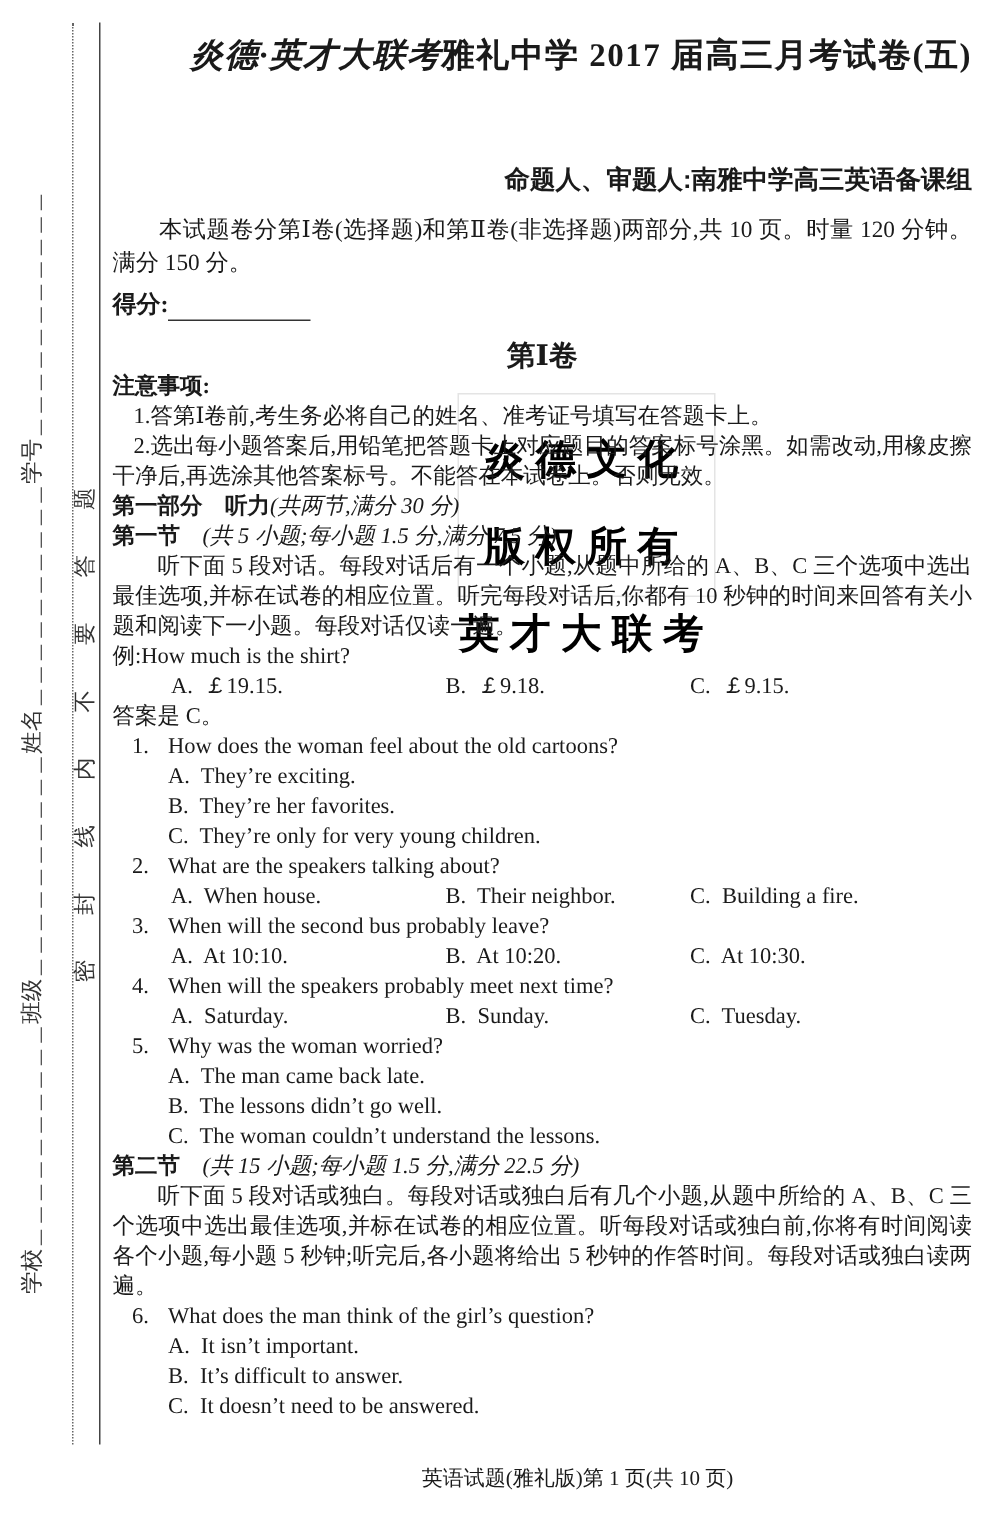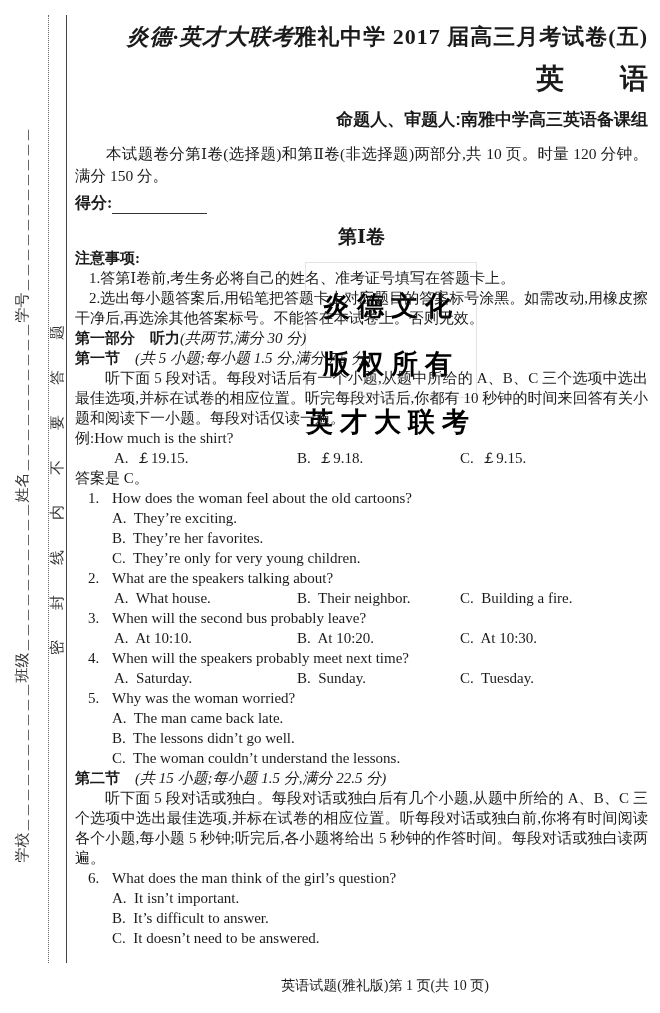--- a/index.html
+++ b/index.html
@@ -56,21 +56,20 @@
   </div>
 
   <div class="vtext v-fields">学校＿＿＿＿＿＿＿＿＿＿班级＿＿＿＿＿＿＿＿＿＿姓名＿＿＿＿＿＿＿＿＿＿学号＿＿＿＿＿＿＿＿＿＿＿</div>
   <div class="vtext v-seal">密封线内不要答题</div>
   <div class="vline-dotted"></div>
   <div class="vline-solid"></div>
 
   <div class="hdr title">
     <span class="brand">炎德·英才大联考</span><span>雅礼中学 2017 届高三月考试卷(五)</span>
   </div>
-  <div class="hdr subject">英　　语</div>
   <div class="hdr setters">命题人、审题人:南雅中学高三英语备课组</div>
   <div class="intro">本试题卷分第Ⅰ卷(选择题)和第Ⅱ卷(非选择题)两部分,共 10 页。时量 120 分钟。满分 150 分。</div>
   <div class="score">
     <span>得分:</span><span class="score-blank"></span>
   </div>
   <div class="vol">第Ⅰ卷</div>
 
   <div class="body">
     <p class="b">注意事项:</p>
     <p class="ind1">1.答第Ⅰ卷前,考生务必将自己的姓名、准考证号填写在答题卡上。</p>
@@ -89,21 +88,21 @@
     </div>
     <p>答案是 C。</p>
 
     <p class="qline"><span class="qnum">1.</span><span>How does the woman feel about the old cartoons?</span></p>
     <p class="opt-stack">A.  They’re exciting.</p>
     <p class="opt-stack">B.  They’re her favorites.</p>
     <p class="opt-stack">C.  They’re only for very young children.</p>
 
     <p class="qline"><span class="qnum">2.</span><span>What are the speakers talking about?</span></p>
     <div class="optrow">
-      <span>A.  What house.</span>
+      <span>A.  When house.</span>
       <span>B.  Their neighbor.</span>
       <span>C.  Building a fire.</span>
     </div>
 
     <p class="qline"><span class="qnum">3.</span><span>When will the second bus probably leave?</span></p>
     <div class="optrow">
       <span>A.  At 10:10.</span>
       <span>B.  At 10:20.</span>
       <span>C.  At 10:30.</span>
     </div>

